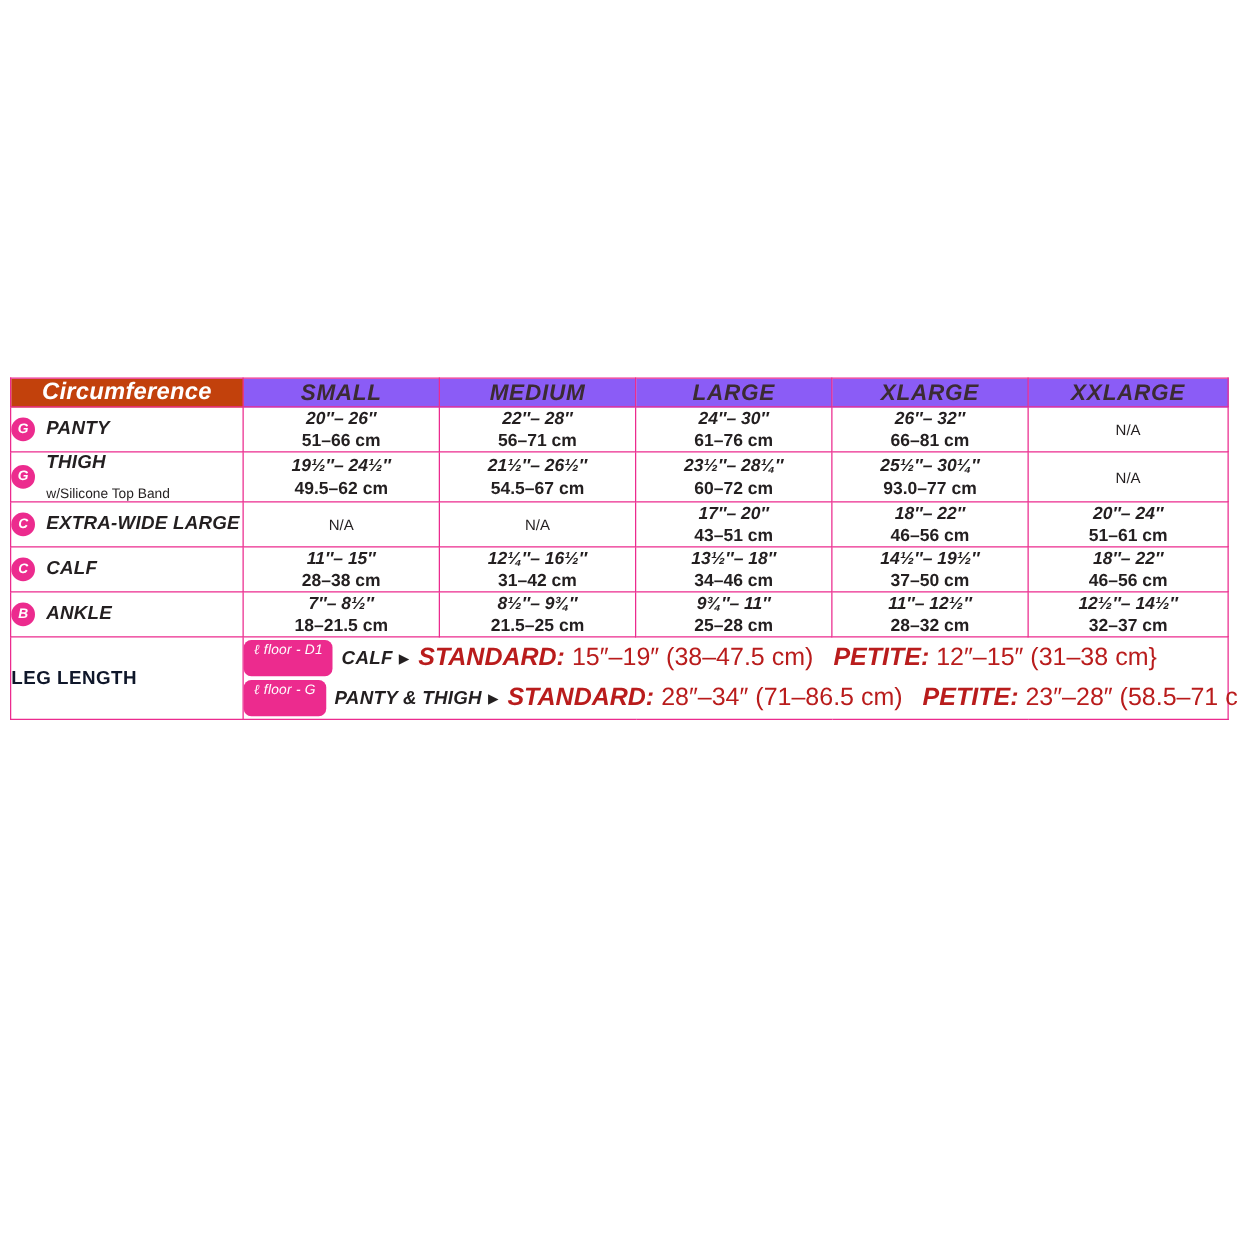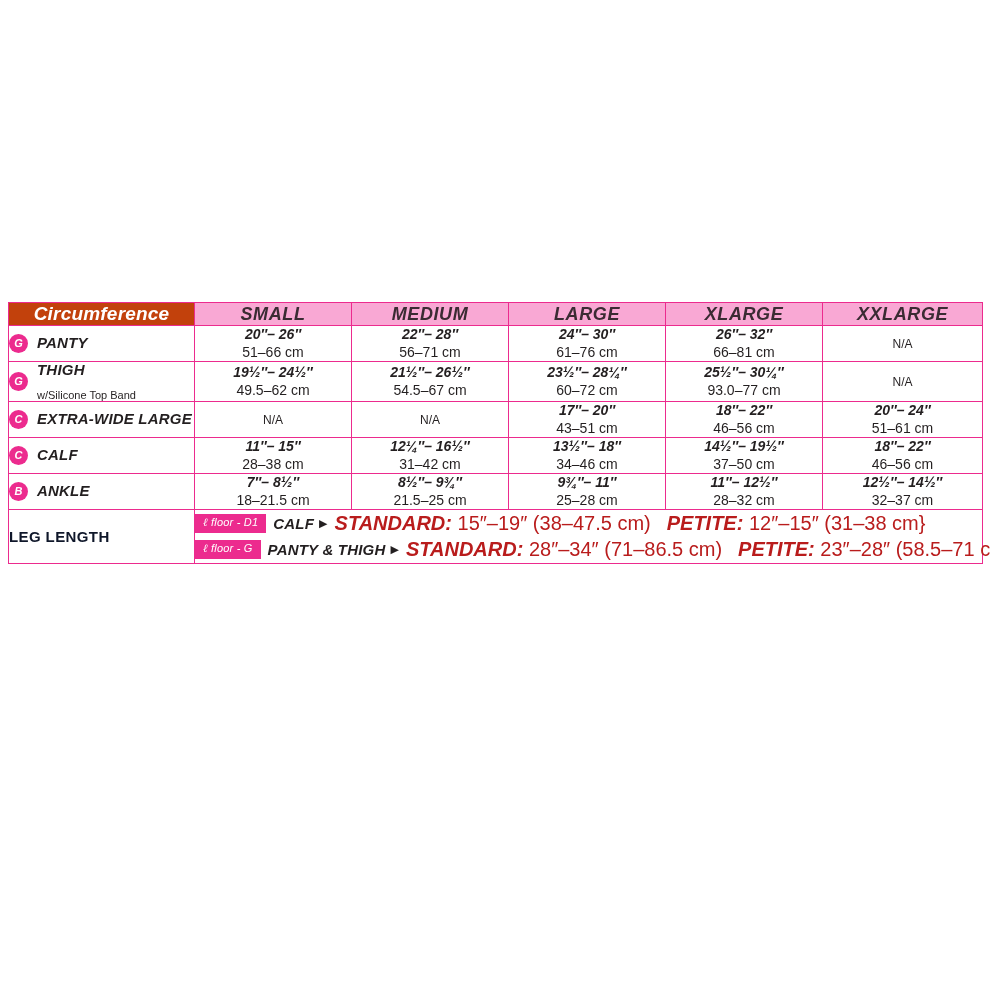--- a/index.html
+++ b/index.html
@@ -34,21 +34,21 @@
   .hdr-first {
     background: #c2410c;
     color: #ffffff;
     font-style: italic;
     font-weight: bold;
     font-size: 19px;
     padding: 10px 0 10px 26px;
     letter-spacing: .2px;
   }
   .hdr-size {
-    background: #f9a8d4;
+    background: #8b5cf6;
     color: #3b2b33;
     font-style: italic;
     font-weight: bold;
     font-size: 18px;
     text-align: center;
     padding: 10px 0;
     letter-spacing: .6px;
   }
   
   .lbl-cell {
@@ -105,21 +105,21 @@
     color: #231f20;
     line-height: 1.25;
     padding: 8px 2px;
     font-style: italic;
     font-weight: bold;
     border-radius: 17px;
   }
   .val-cell .ln2 {
     display: block;
     font-style: normal;
-    font-weight: normal;
+    font-weight: bold;
     text-align: center;
   }
   .val-na {
     text-align: center;
     font-size: 12px;
     font-style: normal;
     font-weight: normal;
     color: #231f20;
   }
   
@@ -131,22 +131,22 @@
     align-items: center;
     gap: 7px;
     white-space: nowrap;
     margin: 2px 0;
   }
   .tag {
     display: inline-block;
     background: #ec2b8e;
     color: #ffffff;
     font-size: 11px;
-    padding: 2px 8px 5px 8px;
-    border-radius: 0;
+    padding: 2px 8px 15px 8px;
+    border-radius: 6px;
     font-style: italic;
     letter-spacing: .2px;
   }
   .tag .ell {
     font-family: "Liberation Serif", serif;
     font-style: italic;
   }
   .leg-name {
     font-style: italic;
     font-weight: bold;

